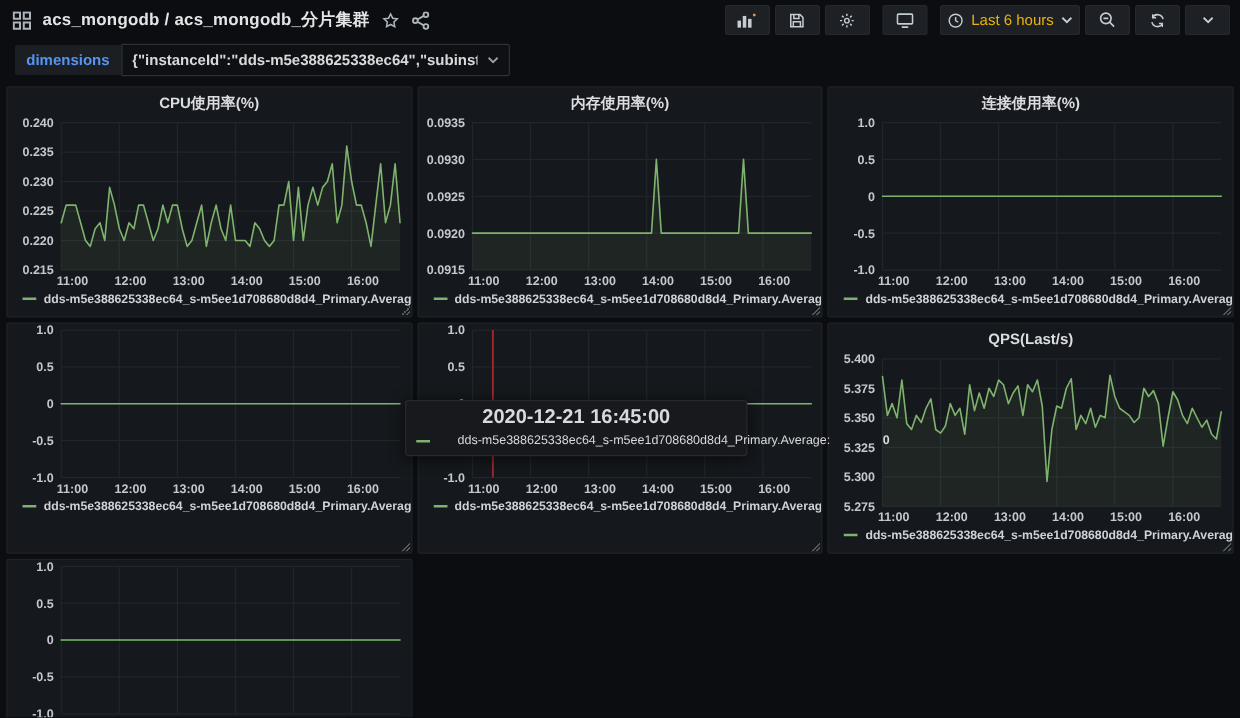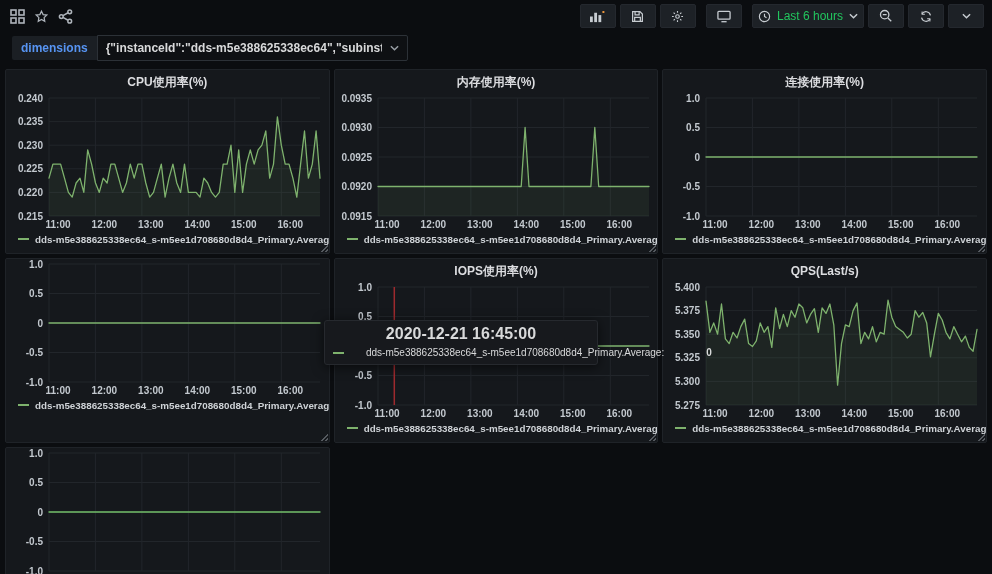--- a/index.html
+++ b/index.html
@@ -6,21 +6,21 @@
   .page{position:relative;width:992px;height:574px;overflow:hidden;background:#0b0d10;
         font-family:"Liberation Sans","DejaVu Sans",sans-serif;color:#d8d9da;}
   
   .topnav{height:28px;display:flex;align-items:center;justify-content:space-between;padding:2px 8px 0 10px;}
   .nav-left{display:flex;align-items:center;gap:9px;}
   .nav-title{font-size:13.5px;font-weight:700;color:#e3e4e6;letter-spacing:.2px;}
   .icon{display:inline-flex;align-items:center;justify-content:center;color:#aeb4bb;}
   .icon svg{display:block;}
   .nav-right{display:flex;align-items:center;gap:4px;}
   .tb-btn{height:22px;min-width:24px;padding:0 5px;background:#1d2126;border:1px solid #24282e;border-radius:2px;
-          display:inline-flex;align-items:center;justify-content:center;gap:6px;color:#22c55e;cursor:pointer;}
+          display:inline-flex;align-items:center;justify-content:center;gap:6px;color:#eab308;cursor:pointer;}
   .tb-btn.text{font-size:12px;font-weight:500;white-space:nowrap;}
   .grp{display:inline-flex;gap:4px;margin-right:6px;}
   
   .submenu{display:flex;align-items:center;padding:5px 0 5px 12px;}
   .var-chip{height:24px;display:flex;align-items:center;padding:0 9px;background:#1b1f24;
             border-radius:2px 0 0 2px;font-size:12px;font-weight:600;color:#5794f2;}
   .var-value{height:24px;display:flex;align-items:center;gap:8px;padding:0 8px;background:#0e1013;
              border:1px solid #2c3137;border-radius:0 2px 2px 0;font-size:12px;font-weight:700;color:#d8d9da;
              max-width:300px;cursor:pointer;}
   .var-value .vtxt{white-space:nowrap;overflow:hidden;max-width:276px;}
@@ -55,20 +55,21 @@
       <span class="icon">
         <svg width="15" height="15" viewBox="0 0 15 15">
             <g fill="none" stroke="currentColor" stroke-width="1.6">
               <rect x="1" y="1" width="5" height="5"></rect>
               <rect x="9" y="1" width="5" height="5"></rect>
               <rect x="1" y="9" width="5" height="5"></rect>
               <rect x="9" y="9" width="5" height="5"></rect>
             </g>
           </svg>
       </span>
+      <span class="nav-title">acs_mongodb / acs_mongodb_分片集群</span>
       <span class="icon">
         <svg width="15" height="15" viewBox="0 0 24 24">
             <path fill="none" stroke="currentColor" stroke-width="2" d="M12 3.5l2.6 5.4 5.9.8-4.3 4.1 1 5.9L12 16.9l-5.2 2.8 1-5.9-4.3-4.1 5.9-.8z"></path>
           </svg>
       </span>
       <span class="icon">
         <svg width="15" height="15" viewBox="0 0 16 16">
             <g fill="none" stroke="currentColor" stroke-width="1.6">
               <circle cx="12.5" cy="3" r="2"></circle>
               <circle cx="3.5" cy="8" r="2"></circle>
@@ -304,21 +305,20 @@
           </svg>
         </div>
       <div class="legend">
           <span class="dash" style="background: rgb(126, 178, 109);"></span>
           <span class="legend-txt">dds-m5e388625338ec64_s-m5ee1d708680d8d4_Primary.Average</span>
         </div>
       <span class="rz"></span>
     </div>
 
     <div class="panel">
-      <div class="panel-title">IOPS使用率(%)</div>
       <div class="plot">
           <svg width="317" height="138" viewBox="0 0 317 138">
             <line class="grid" x1="40" y1="5.0" x2="311" y2="5.0"></line>
             <text class="ytick" x="34" y="8.5">1.0</text>
             <line class="grid" x1="40" y1="34.5" x2="311" y2="34.5"></line>
             <text class="ytick" x="34" y="38">0.5</text>
             <line class="grid" x1="40" y1="64.0" x2="311" y2="64.0"></line>
             <text class="ytick" x="34" y="67.5">0</text>
             <line class="grid" x1="40" y1="93.5" x2="311" y2="93.5"></line>
             <text class="ytick" x="34" y="97">-0.5</text>

